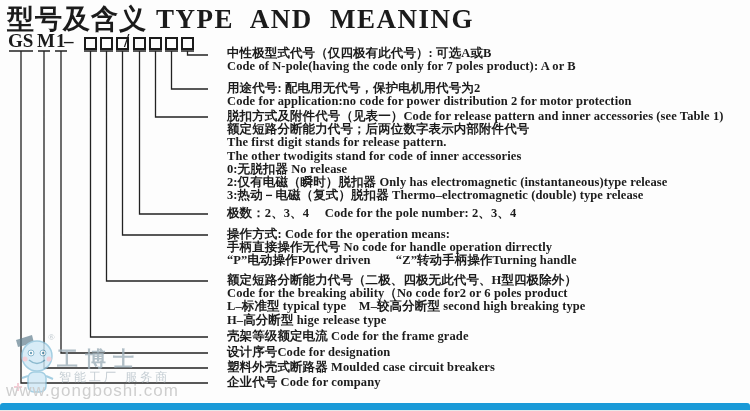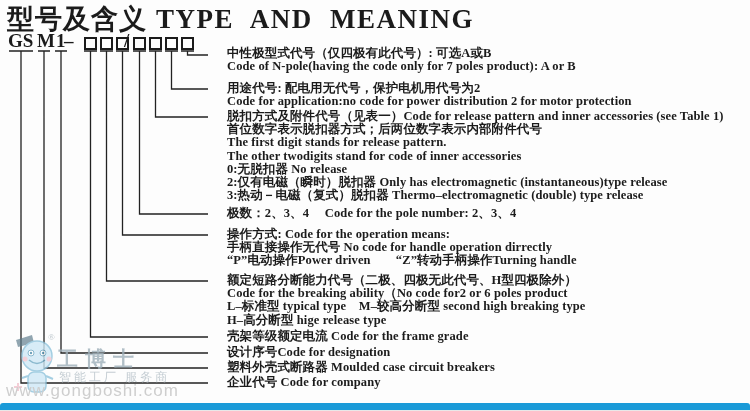--- a/index.html
+++ b/index.html
@@ -63,21 +63,21 @@
   <svg id="tree-svg" width="750" height="411">
     <path id="tree-path" fill="none" stroke="#222222" stroke-width="1.3" d="M 9 51 h 24 M 38 51 h 12 M 55 51 h 12 M 84 51 h 13 M 100 51 h 13 M 116 51 h 13 M 133 51 h 13 M 149 51 h 13 M 165 51 h 13 M 181 51 h 13 M 187.5 51 V 55 H 208 M 171.5 51 V 89 H 208 M 155.5 51 V 117 H 208 M 139.5 51 V 214 H 208 M 122.5 51 V 235 H 208 M 106.5 51 V 281 H 208 M 90.5 51 V 337 H 208 M 61 51 V 353 H 208 M 44 51 V 368 H 208 M 21 51 V 383 H 208 "></path>
   </svg>
 
   <div id="desc-layer">
       <div class="desc-line" style="top: 47px;">中性极型式代号（仅四极有此代号）: 可选A或B</div>
       <div class="desc-line" style="top: 60.2px;">Code of N-pole(having the code only for 7 poles product):  A or B</div>
       <div class="desc-line" style="top: 82px;">用途代号: 配电用无代号，保护电机用代号为2</div>
       <div class="desc-line" style="top: 95.2px;">Code for application:no code for power distribution 2 for motor protection</div>
       <div class="desc-line" style="top: 110px;">脱扣方式及附件代号（见表一）Code for release pattern and inner accessories (see Table 1)</div>
-      <div class="desc-line" style="top: 123.2px;">首位数字表示脱扣器方式；后两位数字表示内部附件代号</div>
+      <div class="desc-line" style="top: 123.2px;">额定短路分断能力代号；后两位数字表示内部附件代号</div>
       <div class="desc-line" style="top: 136.4px;">The first digit stands for release pattern.</div>
       <div class="desc-line" style="top: 149.6px;">The other twodigits stand for code of inner accessories</div>
       <div class="desc-line" style="top: 162.8px;">0:无脱扣器 No release</div>
       <div class="desc-line" style="top: 176px;">2:仅有电磁（瞬时）脱扣器  Only has electromagnetic (instantaneous)type release</div>
       <div class="desc-line" style="top: 189.2px;">3:热动－电磁（复式）脱扣器 Thermo–electromagnetic (double) type release</div>
       <div class="desc-line" style="top: 207px;">极数：2、3、4　 Code for the pole number: 2、3、4</div>
       <div class="desc-line" style="top: 228px;">操作方式: Code for the operation means:</div>
       <div class="desc-line" style="top: 241.2px;">手柄直接操作无代号 No code for handle operation dirrectly</div>
       <div class="desc-line" style="top: 254.4px;">“P”电动操作Power driven　　“Z”转动手柄操作Turning handle</div>
       <div class="desc-line" style="top: 274px;">额定短路分断能力代号（二极、四极无此代号、H型四极除外）</div>

